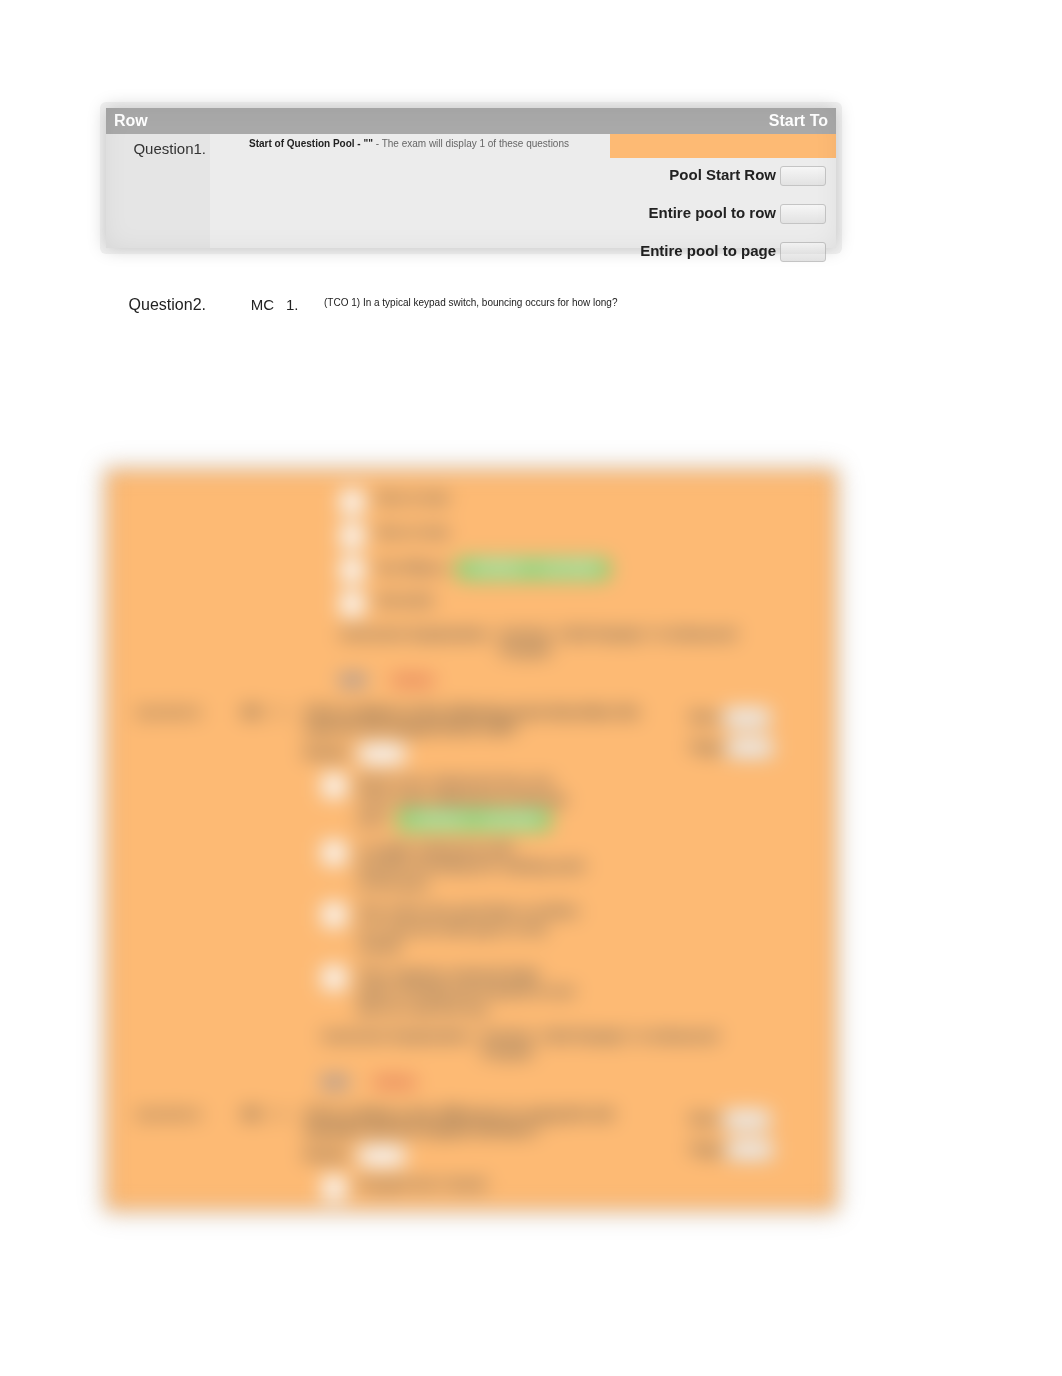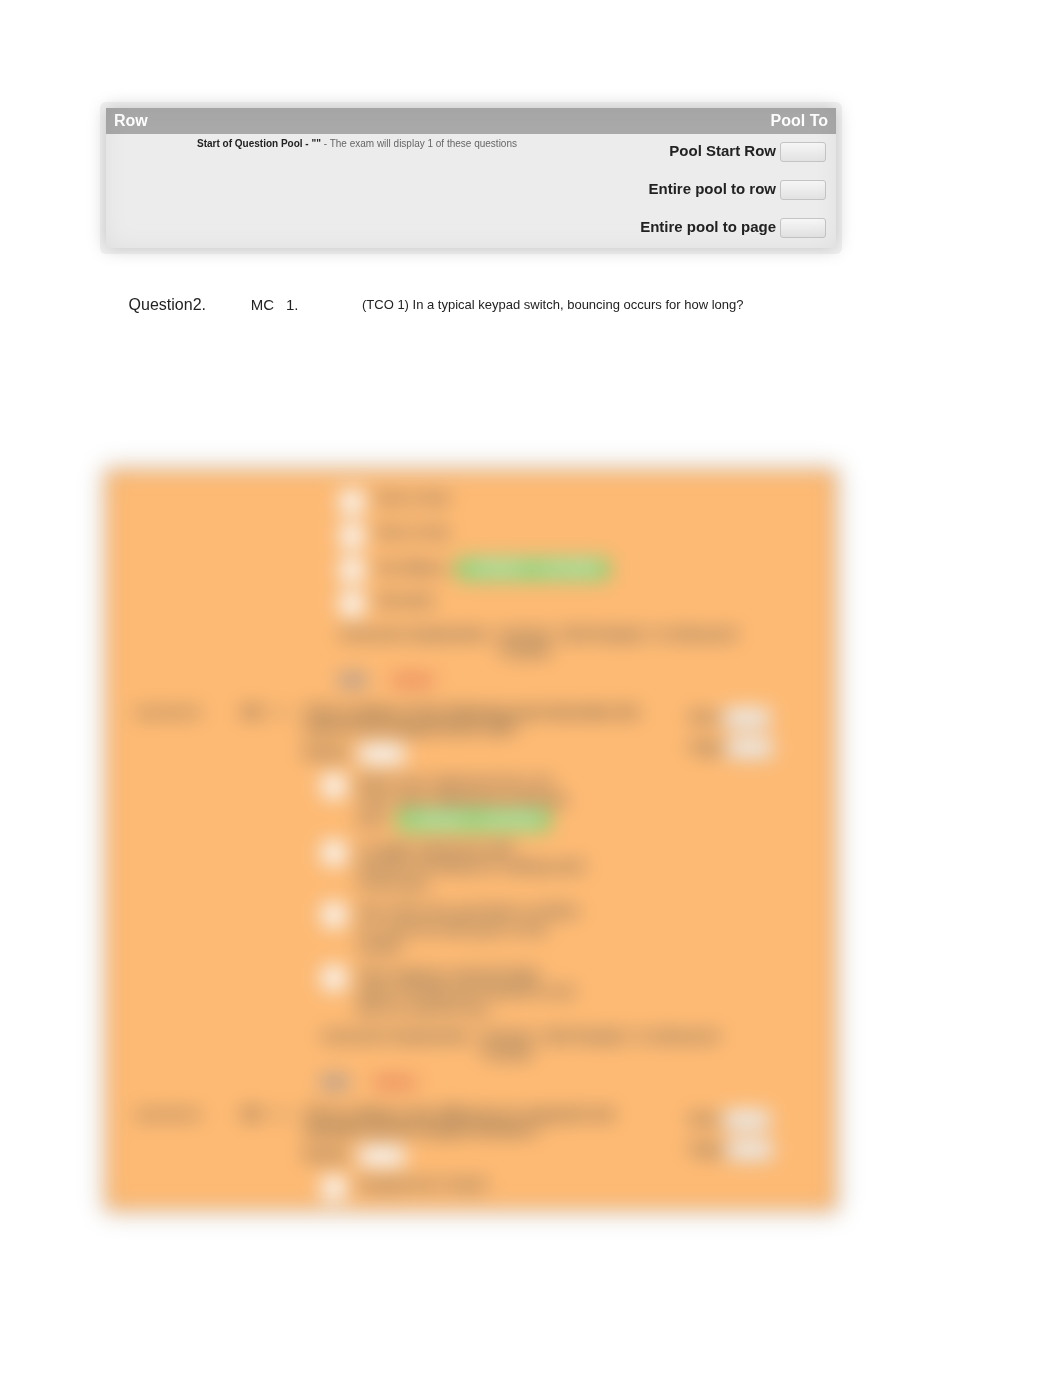--- a/index.html
+++ b/index.html
@@ -16,36 +16,36 @@
   }
 
   
   #panel1 { top:108px; height:140px; }
   .hdr { height:26px; line-height:26px; font-weight:bold; color:#fff; font-size:16px;
          background:#a9a9a9; padding:0 8px; display:flex; justify-content:space-between; }
   .row1 { display:flex; height:114px; }
   .col-rownum { width:104px; padding:6px 4px 0 0; text-align:right; background:#e5e5e5; font-size:15px; color:#333; }
   .col-main   { flex:1; padding:4px 6px 0 4px; background:#ececec; font-size:10px;text-align:center; }
   .col-actions{ width:108px; background:#ececec; padding-top:48px; font-size:15px; text-align:right; }
-  .col-move   { width:226px; background:#ececec; padding:8px 10px 0 0; font-size:15px; font-weight:bold; text-align:right; }
+  .col-move   { width:226px; background:#ececec; padding:8px 10px 0 0; font-size:15px; font-weight:bold; text-align:right;margin-top:24px; }
   .pool-desc .strong { font-weight:bold; }
   .pool-desc .light  { color:#666; }
   .lnk-blue  { color:#2365c6; font-weight:bold; }
   .lnk-red   { color:#c23a3a; font-weight:bold; }
   .move-opt  { display:block; margin-bottom:18px; }
   .move-field { display:inline-block; width:46px; height:20px; vertical-align:middle;
                 background:linear-gradient(#f6f6f6,#e2e2e2); border:1px solid #c4c4c4; border-radius:3px;
                 margin-left:4px; }
 
   
   #q2 { position:absolute; left:106px; top:290px; width:730px; background:#fff; display:flex; gap:0; }
   #q2 .c-num { width:104px; padding:6px 4px 0 0; text-align:right; font-size:16px; }
   #q2 .c-type{ width:64px;  padding:6px 0 0 0; text-align:right; font-size:15px; font-weight:normal; }
   #q2 .c-idx { width:44px;  padding:6px 0 0 12px; font-size:15px; }
-  #q2 .c-txt { flex:1; padding:6px 6px 0 6px; font-size:13px; line-height:1.35;margin-left:38px; }
+  #q2 .c-txt { flex:1; padding:6px 6px 0 6px; font-size:10px; line-height:1.35; }
 
   
   #panel2 { top:470px; height:740px; filter: blur(10px); }
   .blk { position:relative; font-size:14px; color:#444; }
   .opt { display:flex; align-items:flex-start; margin:4px 0 10px 18px; }
   .opt .box { width:24px; height:24px; flex:0 0 24px; border:1px solid #bbb; background:#fff; border-radius:3px; margin-right:12px; }
   .opt .lbl { flex:1; font-weight:bold; color:#555; line-height:1.25; }
   .pill { display:inline-block; background:#7bd06b; color:#fff; border-radius:6px; padding:2px 10px; font-weight:bold; margin-left:6px; }
   .metaL { font-weight:bold; color:#555; }
   .metaR { font-weight:bold; color:#555; }
@@ -61,23 +61,24 @@
     content:""; position:absolute; inset:-6px; border-radius:6px;
     box-shadow:0 0 30px rgba(0,0,0,.08) inset; pointer-events:none;
   }
 </style>
 </head>
 <body>
 
 <div id="panel1" class="panel">
   <div class="hdr">
     <span>Row</span>
-    <span>Pool To</span>
+    <span>Start To</span>
   </div>
   <div class="row1">
+    <div class="col-rownum">Question1.</div>
     <div class="col-main">
       <div class="pool-desc">
         <span class="strong">Start of Question Pool - ""</span><span class="light"> - The exam will display 1 of these questions</span>
       </div>
     </div>
     <div class="col-move">
       <span class="move-opt"><span>Pool Start Row</span><span class="move-field"></span></span>
       <span class="move-opt"><span>Entire pool to row</span><span class="move-field"></span></span>
       <span class="move-opt"><span>Entire pool to page</span><span class="move-field"></span></span>
     </div>

